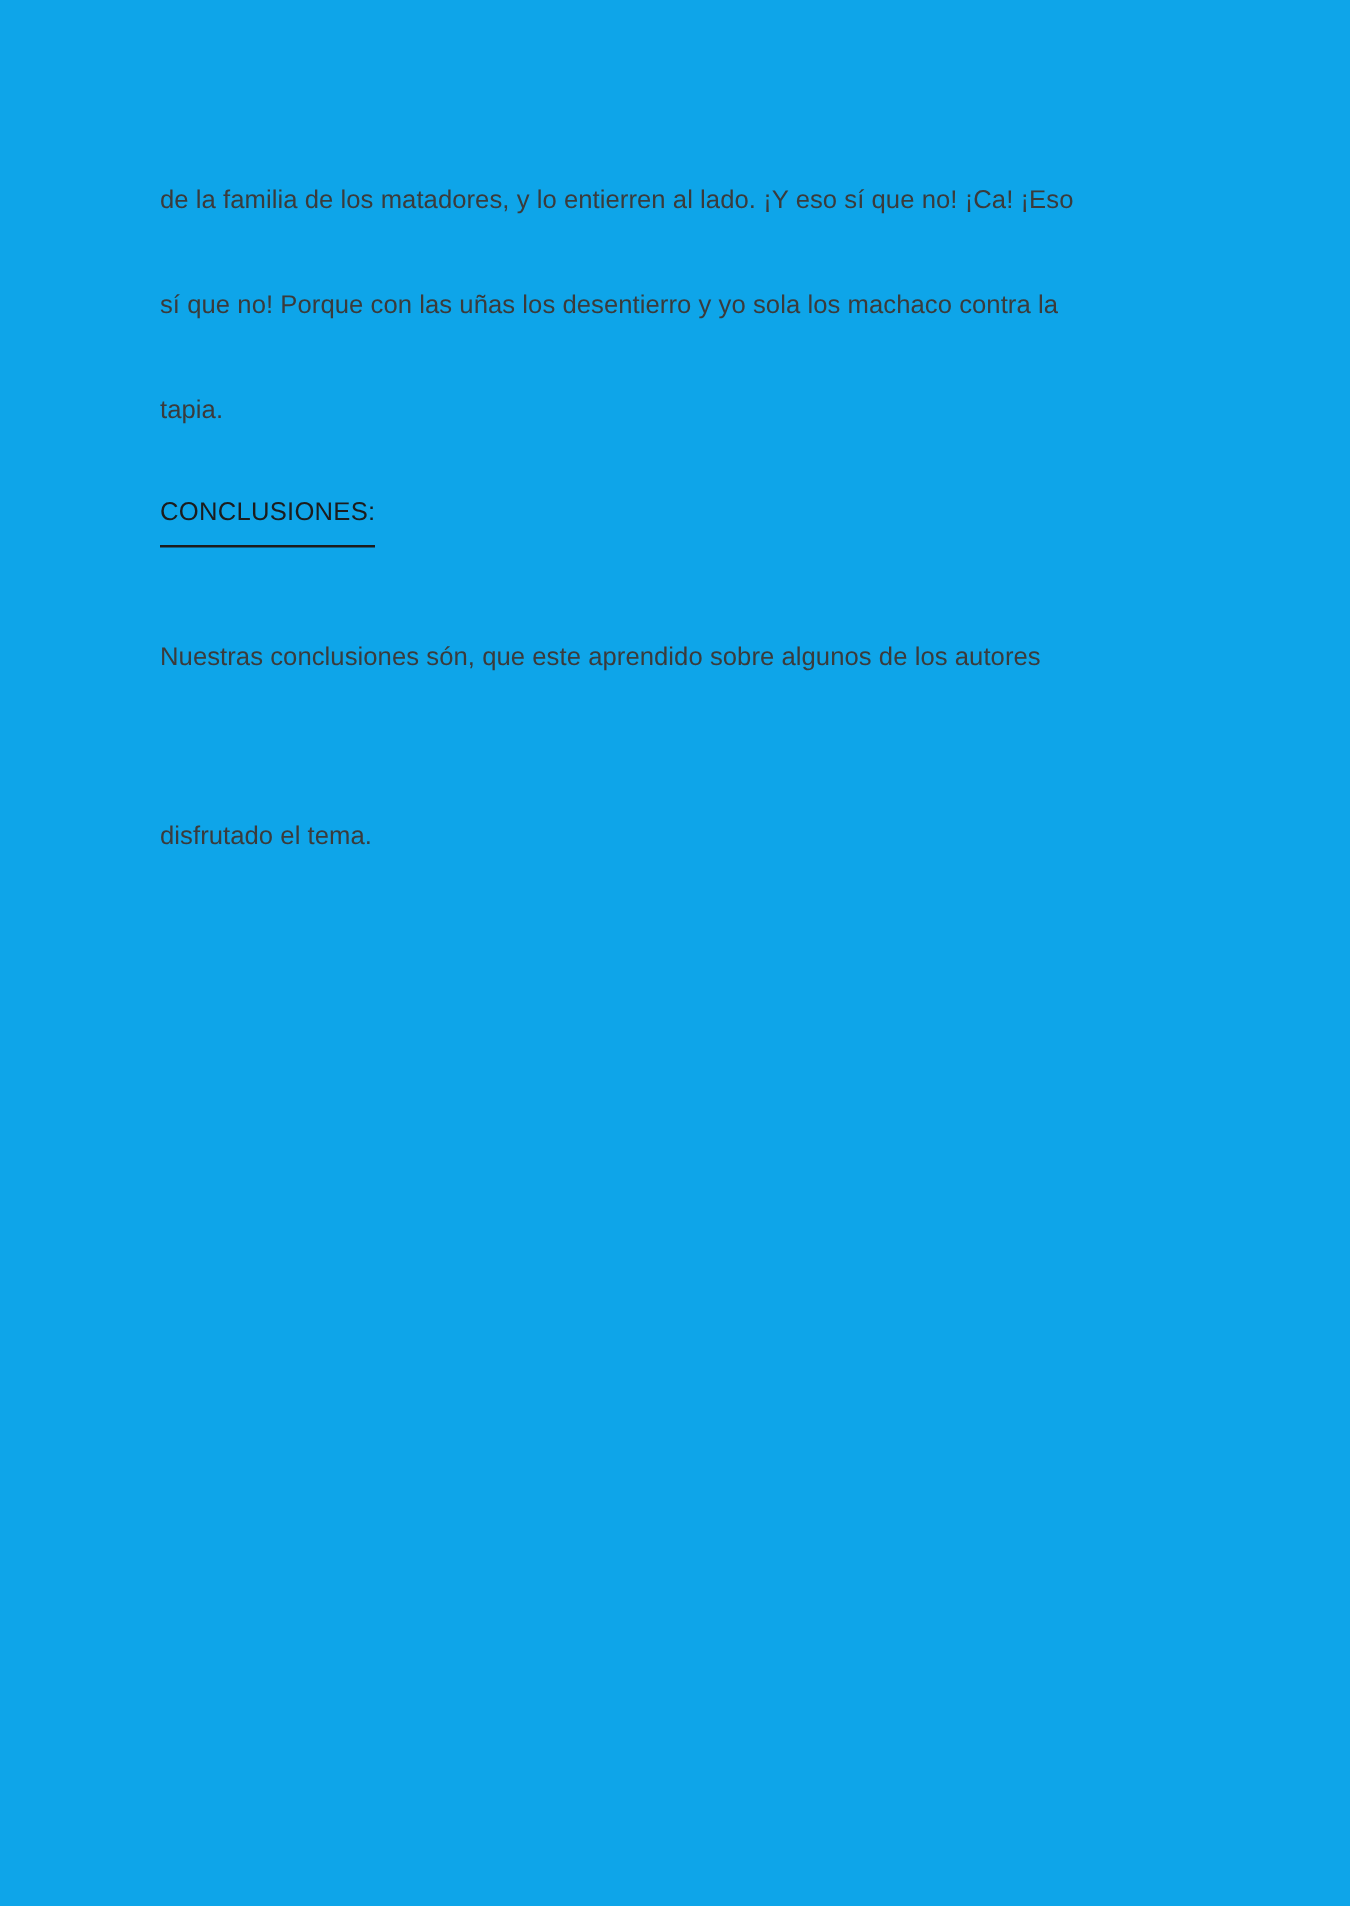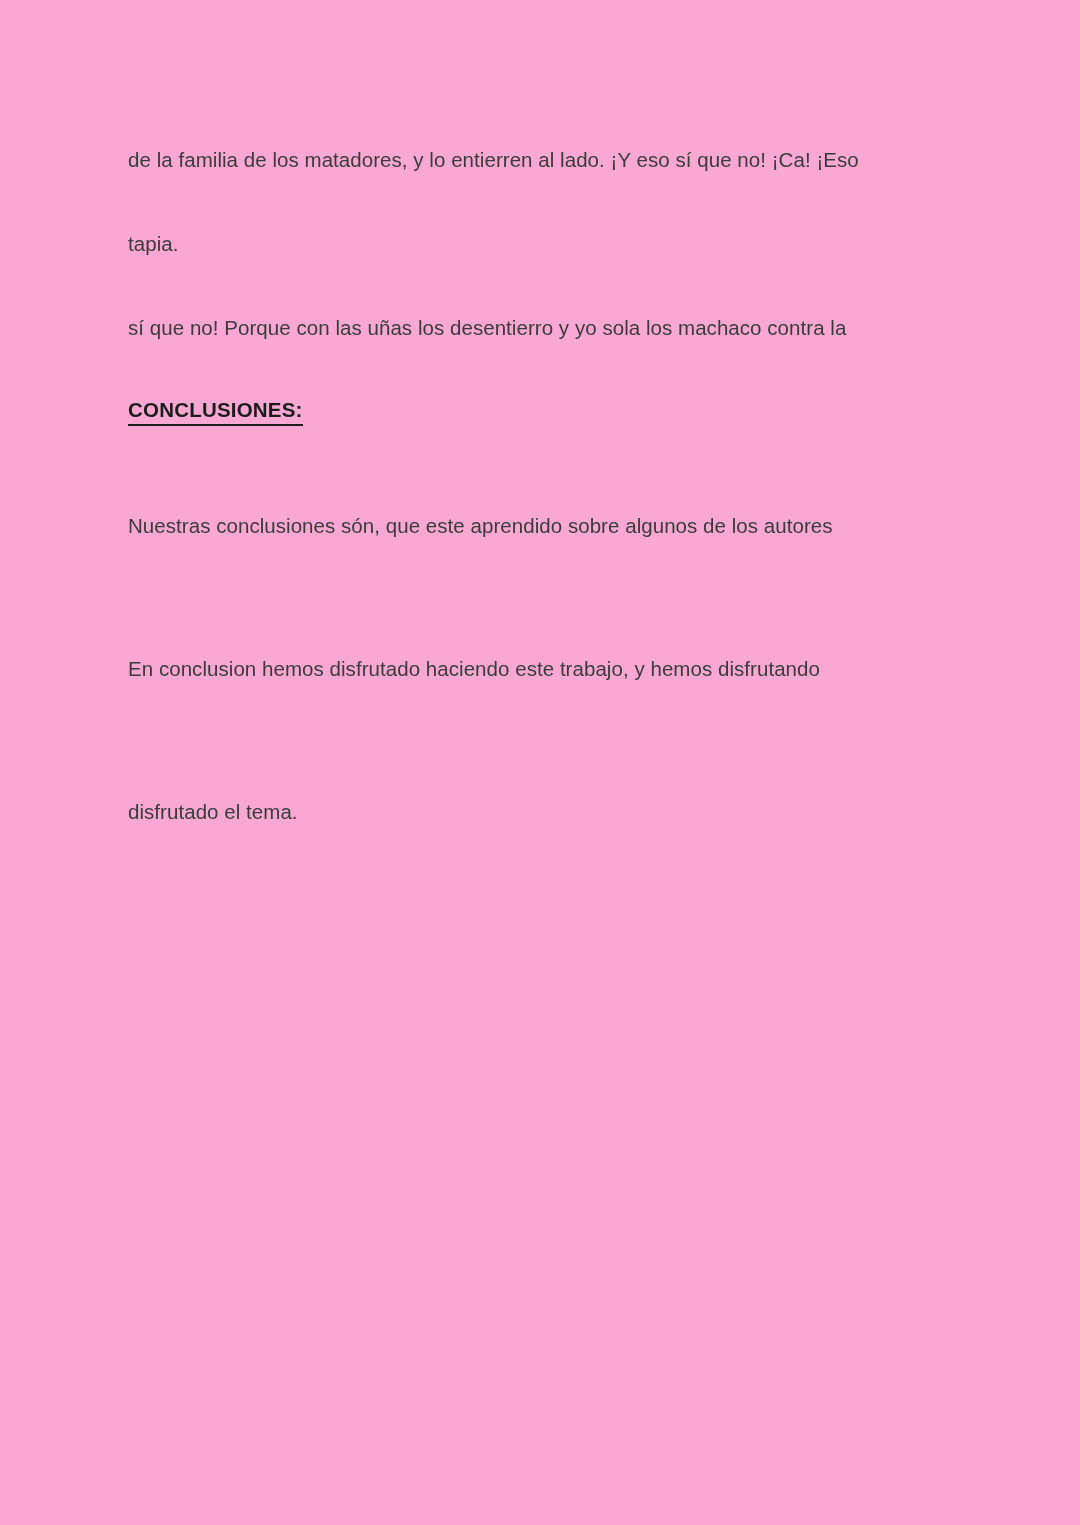--- a/index.html
+++ b/index.html
@@ -4,21 +4,21 @@
 <style>
   html, body {
     margin: 0;
     padding: 0;
     background: #ffffff;
   }
   .page {
     position: relative;
     width: 1080px;
     height: 1525px;
-    background: #f9a8d4;
+    background: #0ea5e9;
     overflow: hidden;
     font-family: "Liberation Sans", sans-serif;
   }
   .doc-body {
     position: absolute;
     left: 128px;
     top: 118px;
     width: 836px;
   }
   .para-line {
@@ -35,46 +35,45 @@
     line-height: 143px;
   }
   .heading-block {
     height: 84px;
     line-height: 84px;
   }
   .heading-text {
     display: inline-block;
     color: #1c1c1c;
     font-size: 20.5px;
-    font-weight: bold;
+    font-weight: normal;
     letter-spacing: 0.2px;
     border-bottom: 2.5px solid #1c1c1c;
-    padding-bottom: 2px;
+    padding-bottom: 14px;
     line-height: normal;
   }
 </style>
 </head>
 <body>
 
 <div class="page">
   <div class="doc-body">
 
     <div class="paragraph para-tight">
       <div class="para-line">de la familia de los matadores, y lo entierren al lado. ¡Y eso sí que no! ¡Ca! ¡Eso</div>
+      <div class="para-line">sí que no! Porque con las uñas los desentierro y yo sola los machaco contra la</div>
       <div class="para-line">tapia.</div>
-      <div class="para-line">sí que no! Porque con las uñas los desentierro y yo sola los machaco contra la</div>
     </div>
 
     <div class="heading-block">
       <span class="heading-text">CONCLUSIONES:</span>
     </div>
 
     <div class="paragraph para-loose">
       <div class="para-line">Nuestras conclusiones són, que este aprendido sobre algunos de los autores</div>
     </div>
 
     <div class="paragraph para-loose">
-      <div class="para-line">En conclusion hemos disfrutado haciendo este trabajo, y hemos disfrutando</div>
       <div class="para-line">disfrutado el tema.</div>
     </div>
 
   </div>
 </div>
 
 </body></html>

